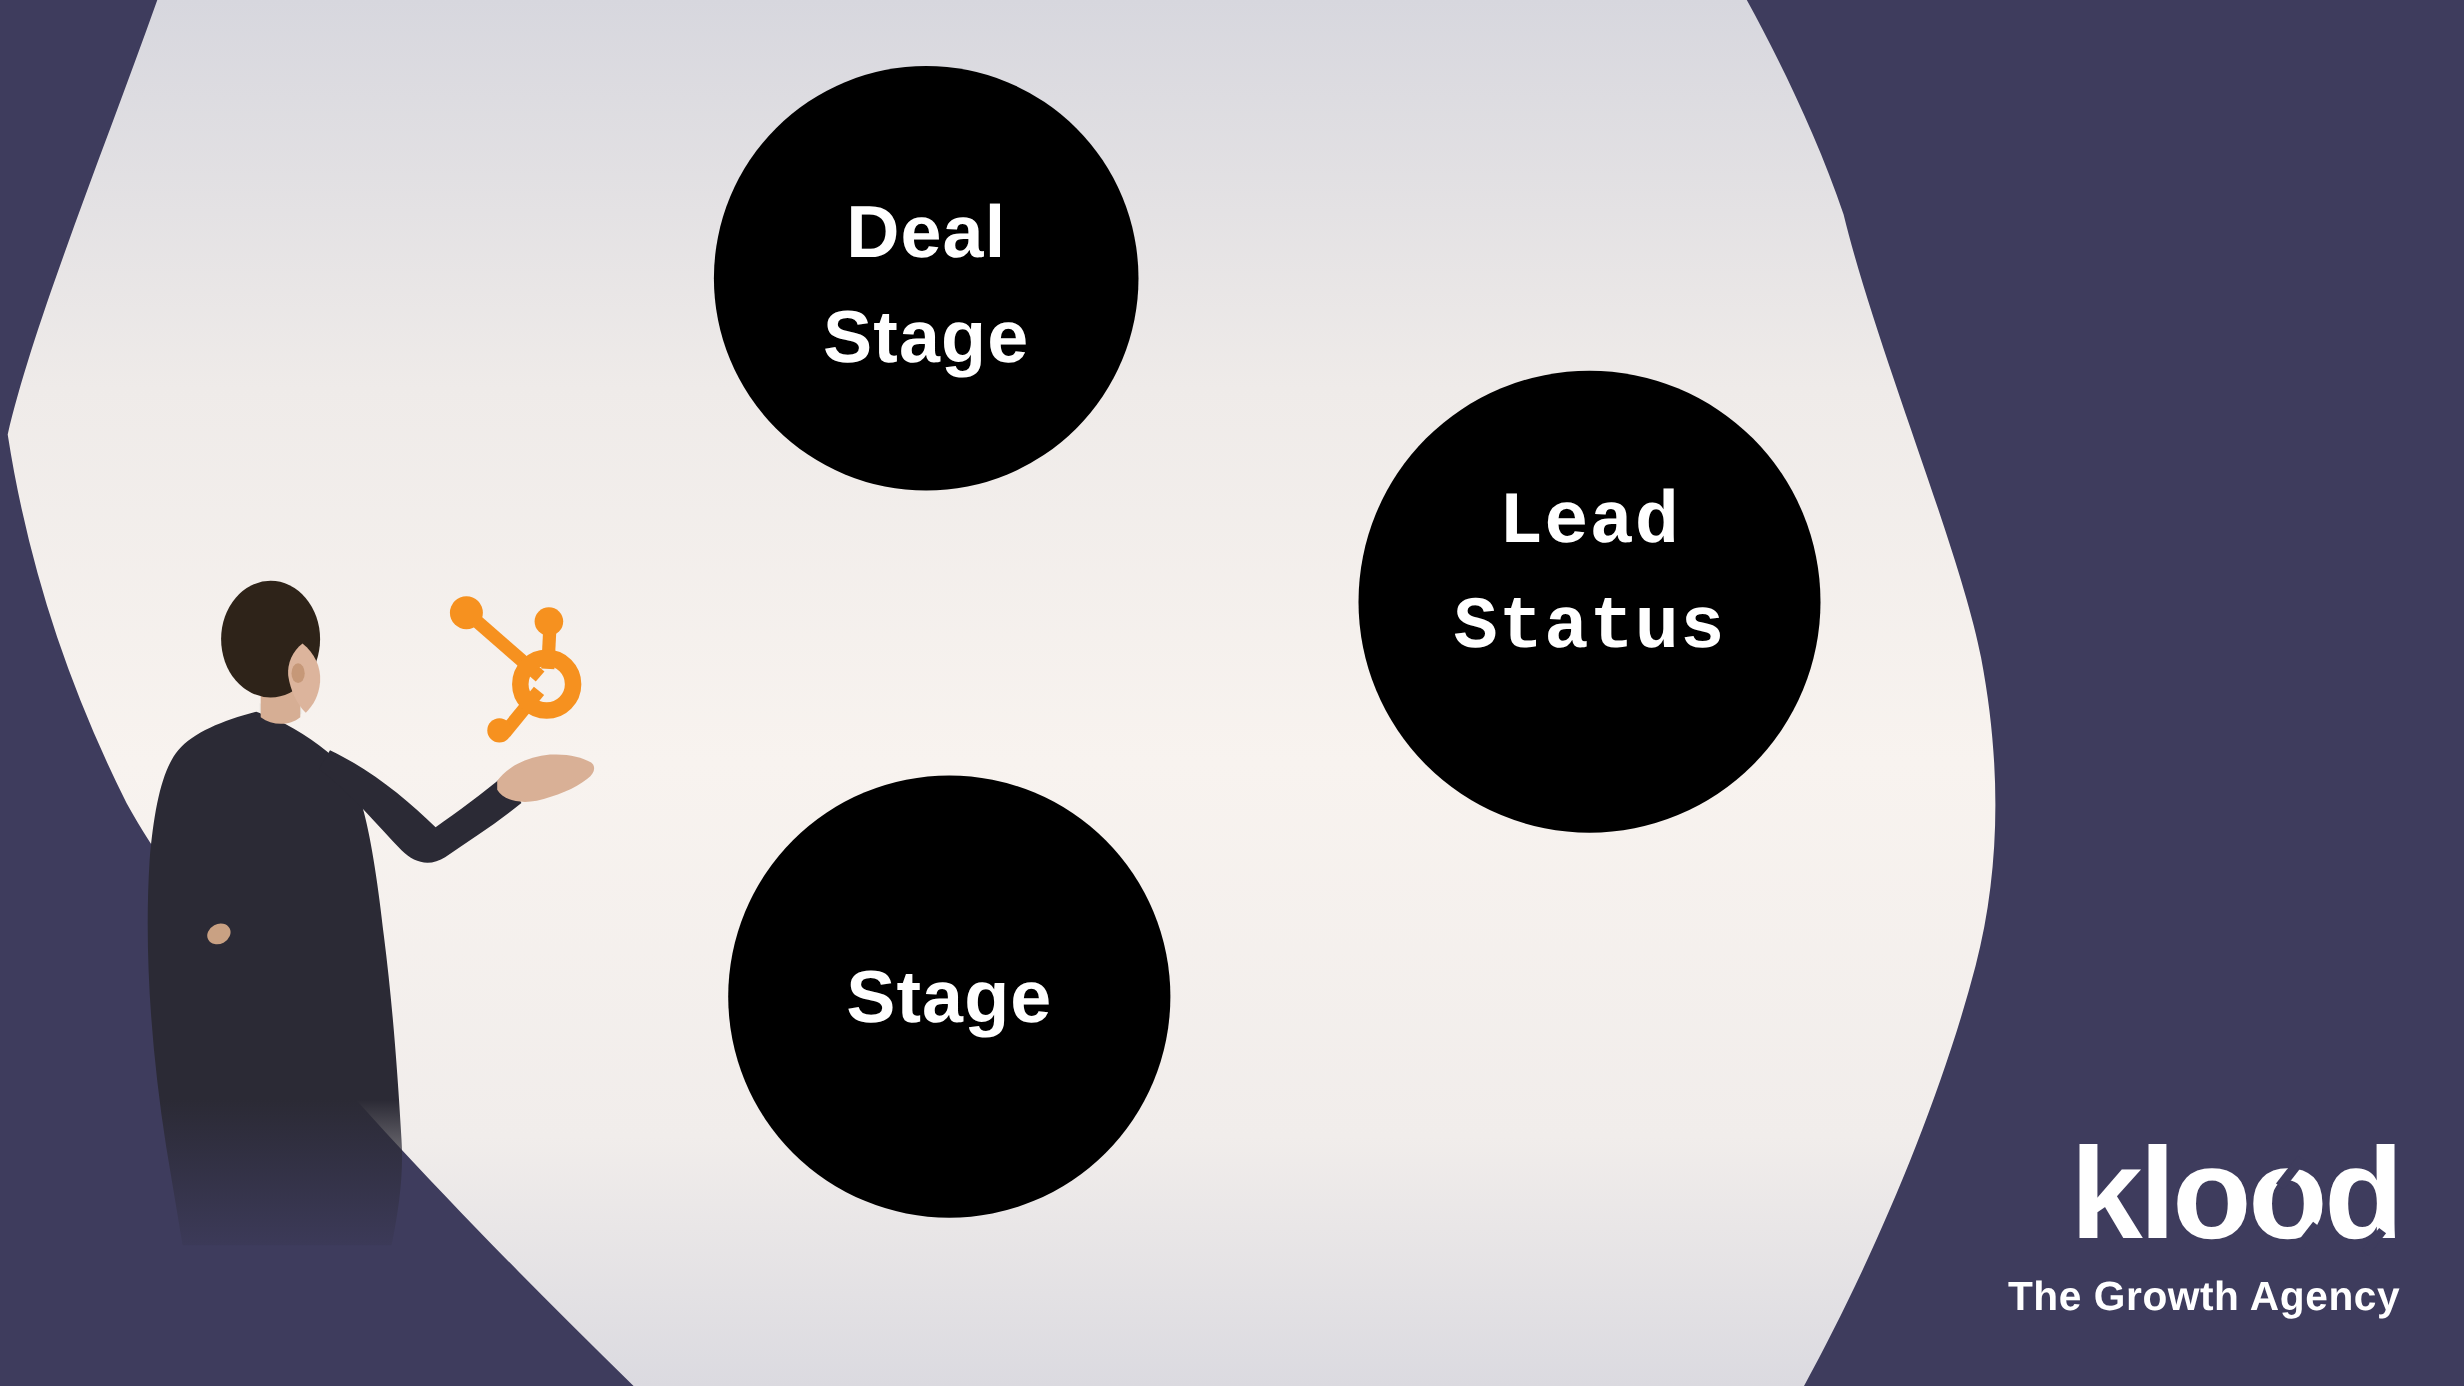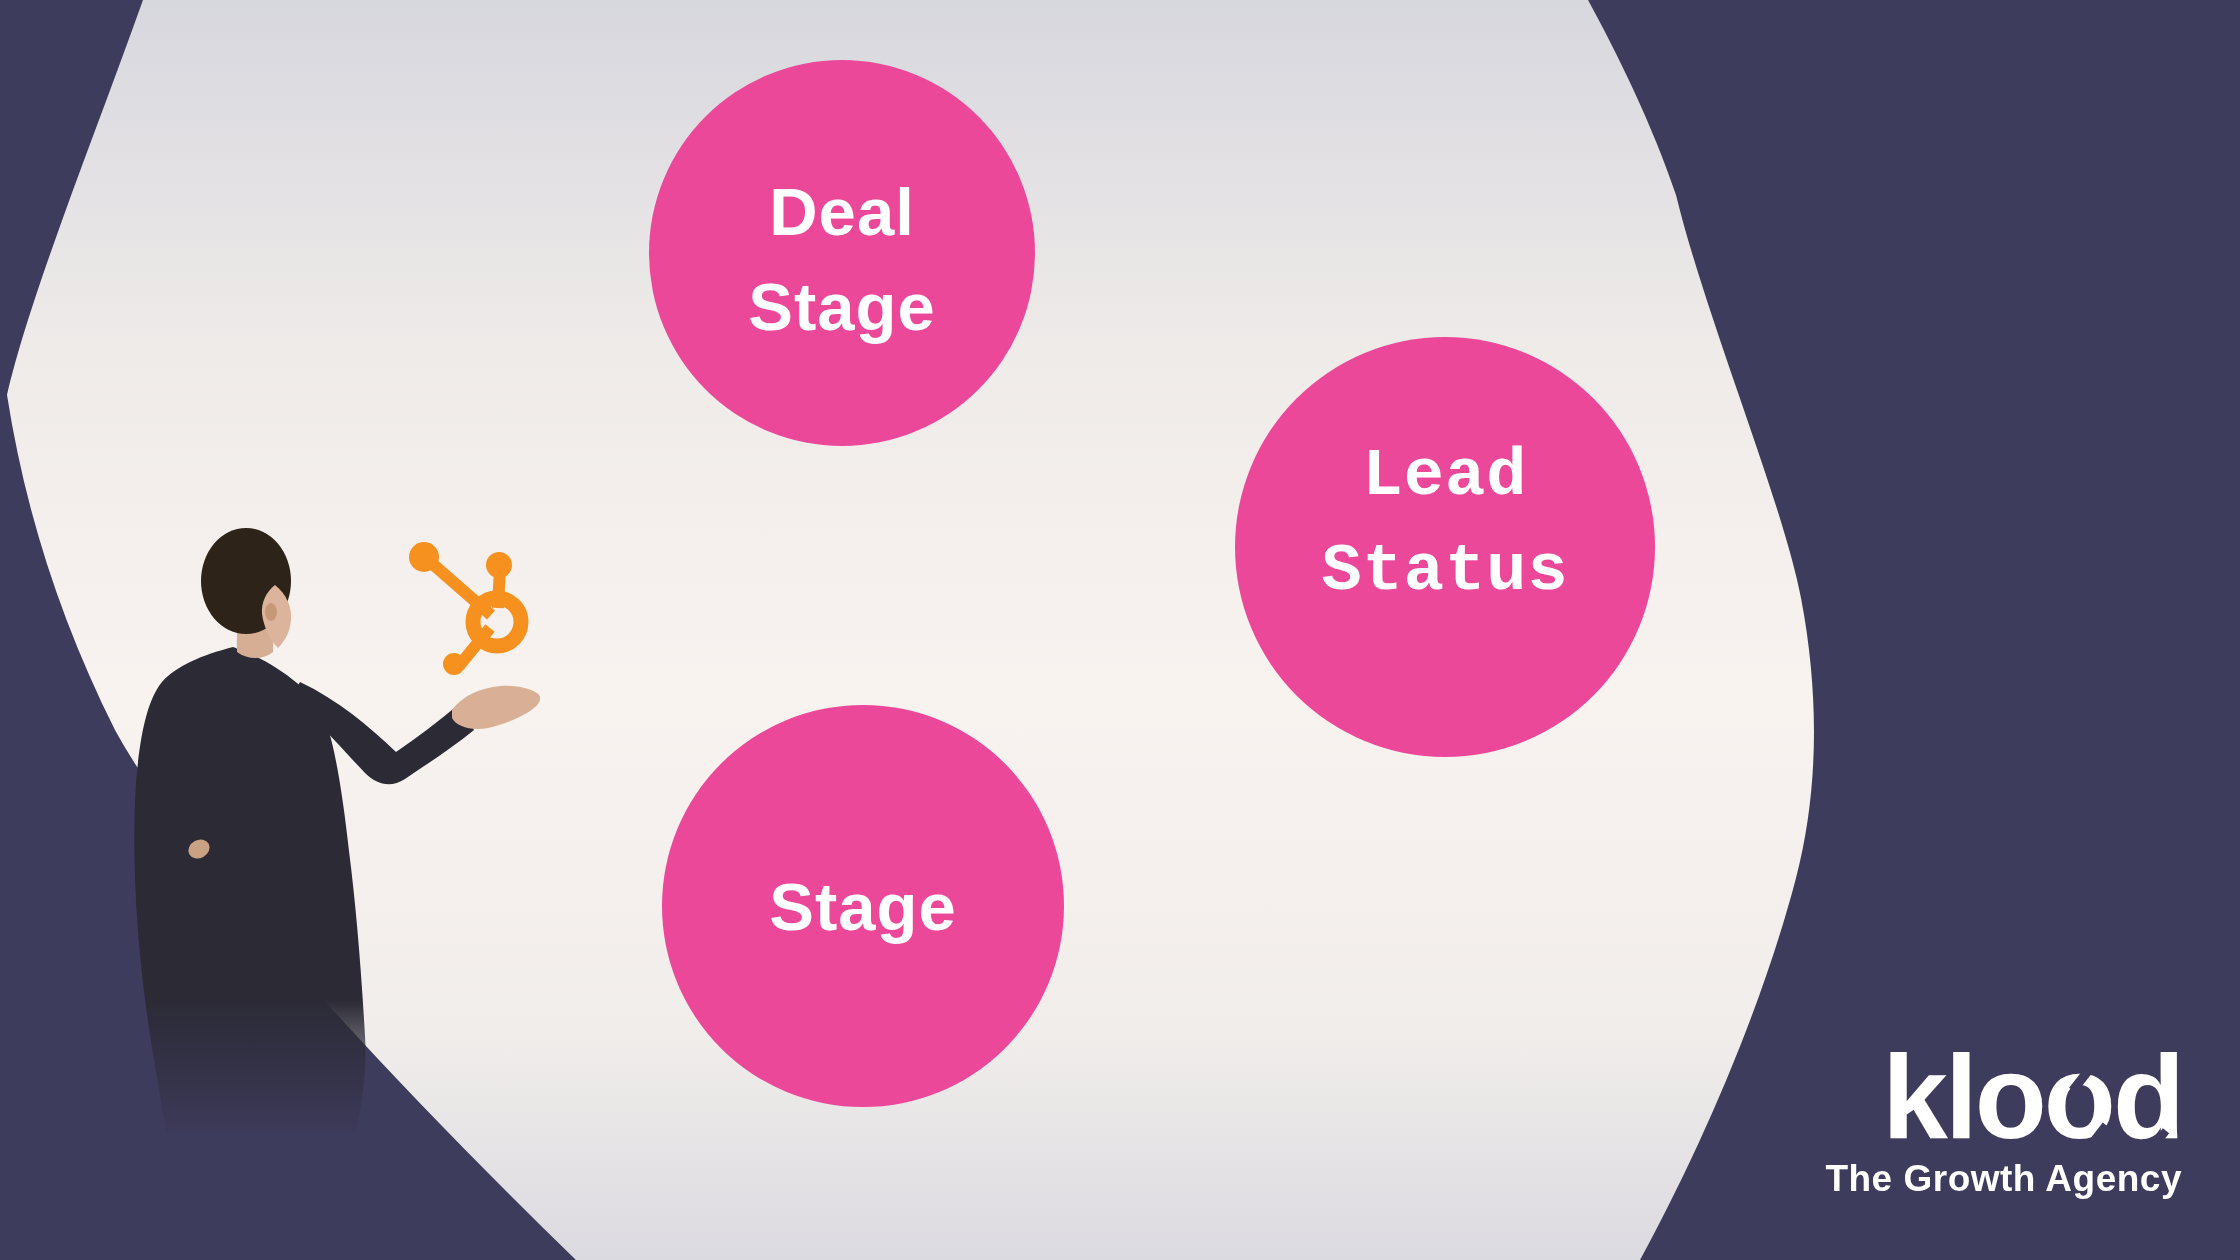--- a/index.html
+++ b/index.html
@@ -15,21 +15,21 @@
     position: absolute;
     inset: 0;
     width: 2240px;
     height: 1260px;
     display: block;
   }
   
   .bubble {
     position: absolute;
     border-radius: 50%;
-    background: #ec4899;
+    background: #000000;
     display: flex;
     flex-direction: column;
     align-items: center;
     justify-content: center;
     text-align: center;
     color: #FFFFFF;
     font-weight: bold;
     font-size: 67px;
     line-height: 95px;
     letter-spacing: 1px;
@@ -70,21 +70,21 @@
     content: "";
     position: absolute;
     width: 8px;
     height: 26px;
     background: #3E3C5D;
     transform: rotate(38deg);
     bottom: 2px;
     right: 20px;
   }
   .klood-tagline {
-    margin-top: 2px;
+    margin-top: 14px;
     font-size: 37px;
     font-weight: bold;
     letter-spacing: 0.5px;
     white-space: nowrap;
   }
 </style>
 </head>
 <body>
 
 <div class="stage">

